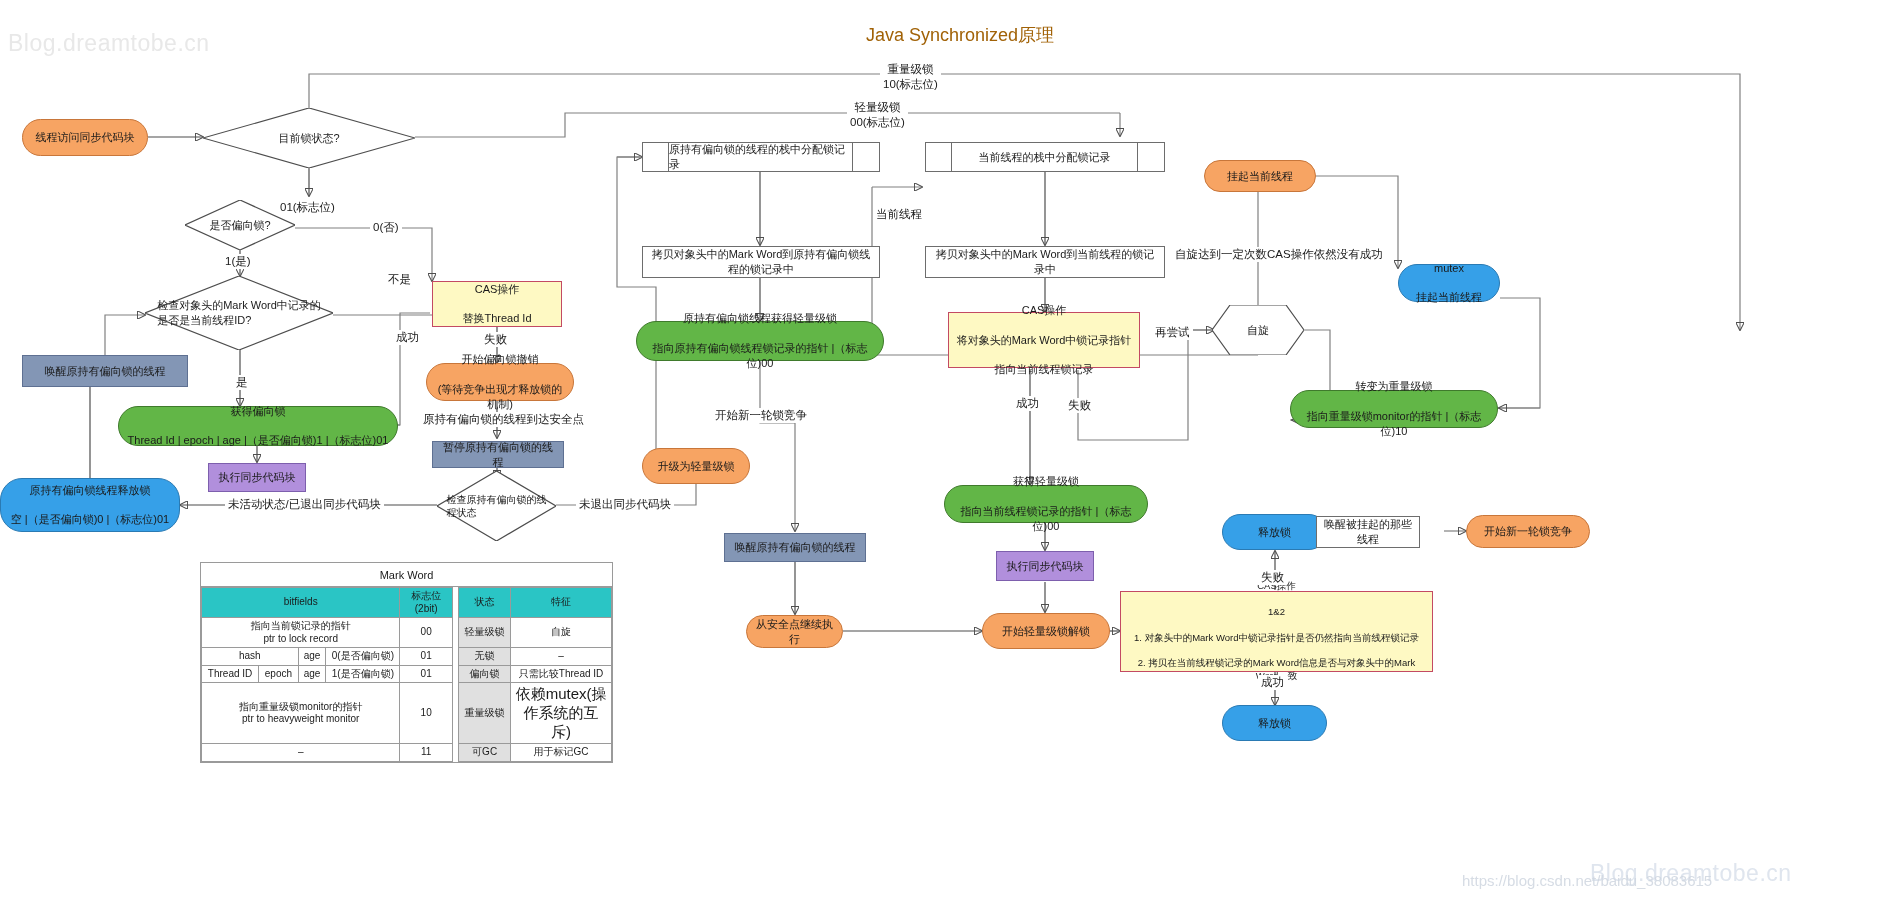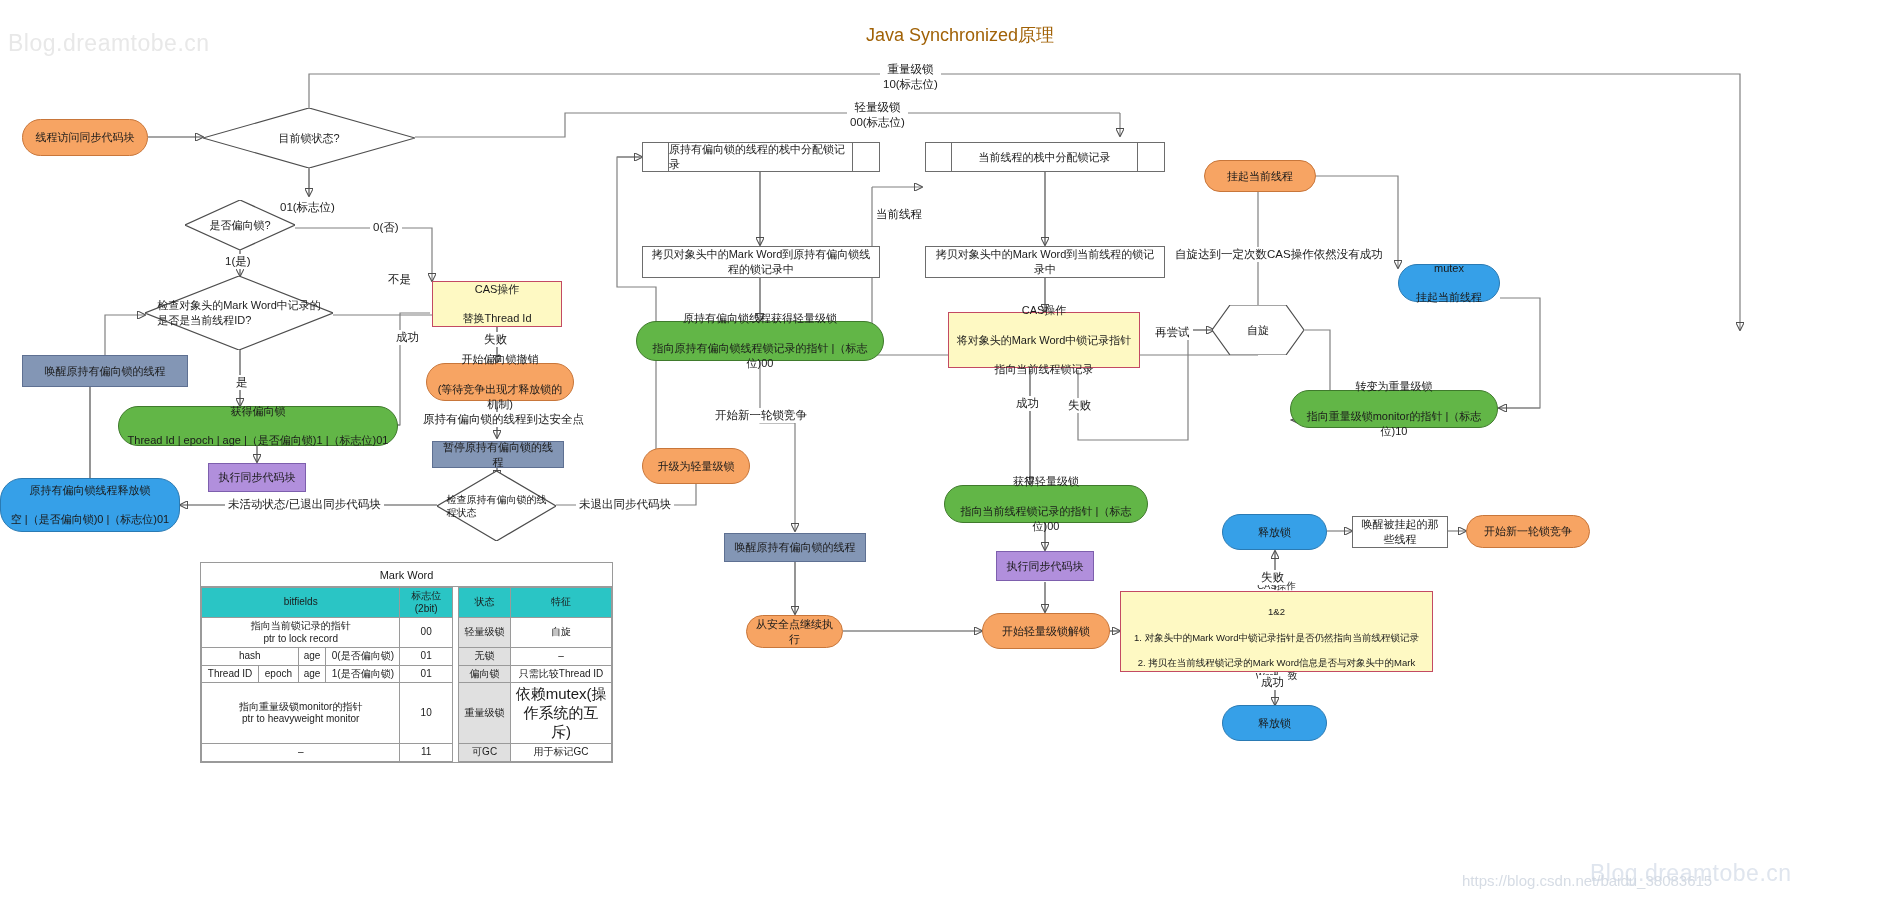--- a/index.html
+++ b/index.html
@@ -325,21 +325,21 @@
   </div>
 
   <div class="node rounded blue" style="left:1222px; top:514px; width:105px; height:36px;">
     <span>释放锁</span>
   </div>
 
   <div class="node rounded blue" style="left:1222px; top:705px; width:105px; height:36px;">
     <span>释放锁</span>
   </div>
 
-  <div class="node white" style="left:1352px; top:516px; width:96px; height:32px;">
+  <div class="node white" style="left:1316px; top:516px; width:104px; height:32px;">
     <span>唤醒被挂起的那些线程</span>
   </div>
 
   <div class="node rounded orange" style="left:1466px; top:515px; width:124px; height:33px;">
     <span>开始新一轮锁竞争</span>
   </div>
 
   <div class="diamond" style="left:1212px; top:305px; width:92px; height:50px;">
     <svg class="dshape" viewBox="0 0 92 50" preserveAspectRatio="none">
       <polygon points="18,0 74,0 92,25 74,50 18,50 0,25" fill="#ffffff" stroke="#4d4d4d" stroke-width="1.2"></polygon>

